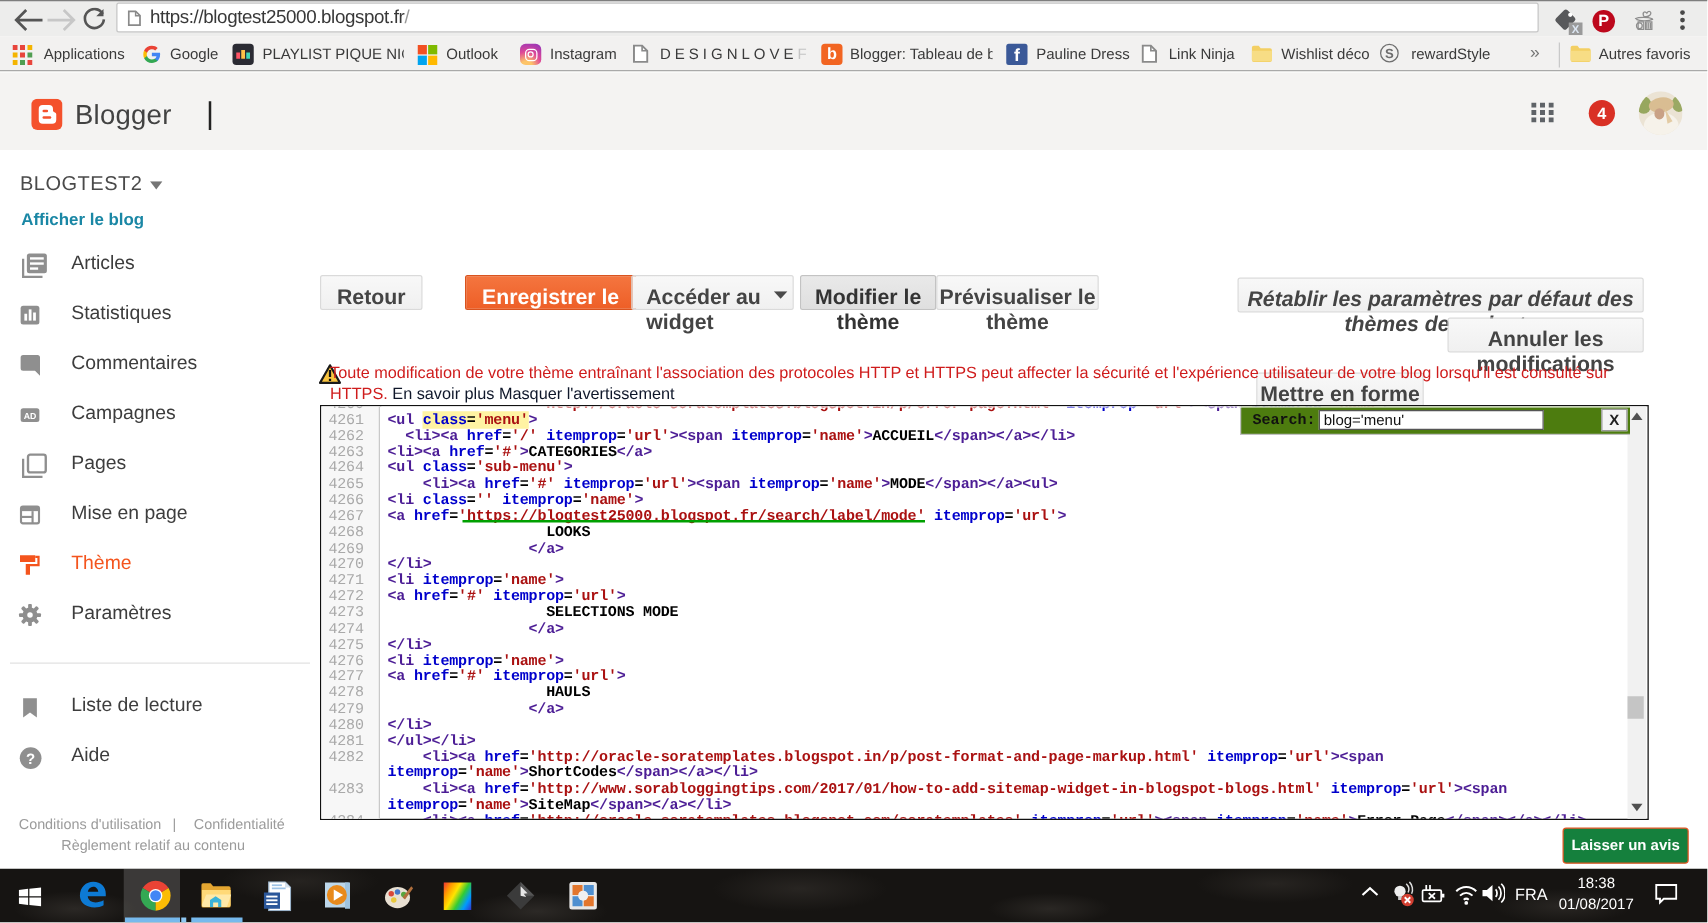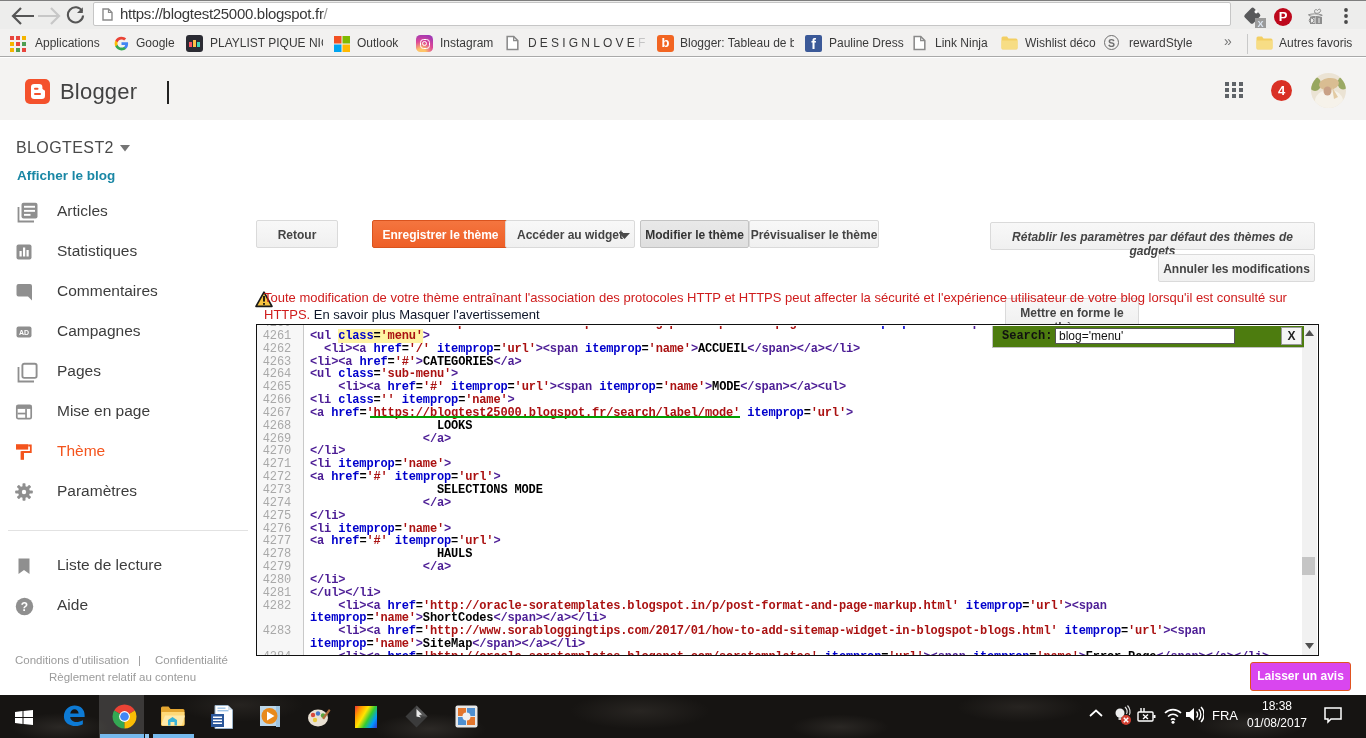--- a/index.html
+++ b/index.html
@@ -22,21 +22,21 @@
 #caret { left:167px; top:81px; width:2px; height:23px; background:#222; }
 
 #sb-title { left:16px; top:139px; font-size:16px; color:#4a4a4a; letter-spacing:0.4px; }
 #sb-view { left:17px; top:168px; font-size:13.5px; font-weight:bold; color:#1a87a5; }
 .nav { position:absolute; left:0; width:256px; height:40px; }
 .nav .lbl { position:absolute; left:57px; top:10px; font-size:15.5px; color:#3d3d3d; }
 .nav svg { position:absolute; left:14px; top:10px; }
 #divider { left:8px; top:530px; width:240px; height:1px; background:#e2e2e2; }
 .foot { position:absolute; font-size:11.5px; color:#9b9b9b; }
 
-.btn { position:absolute; height:28px; border-radius:2px; font-size:12px; font-weight:bold;
+.btn { position:absolute; height:28px; border-radius:2px; font-size:17px; font-weight:bold;
   color:#444; background:linear-gradient(#f8f8f8,#f0f0f0); border:1px solid #dadada;
   text-align:center; }
 .btn span { display:inline-block; margin-top:7px; }
 .btn.orange { background:linear-gradient(#f4753f,#ee5f27); border:1px solid #d9531e; color:#fff; }
 .btn.dark { background:linear-gradient(#e9e9e9,#dfdfdf); border:1px solid #c3c3c3; color:#333; }
 
 #warn { left:264px; top:290px; width:1040px; font-size:13px; color:#cf1c1c; line-height:16.5px; }
 #warn a { color:#0f172a; text-decoration:none; }
 
 #editor { left:256px; top:324px; width:1063px; height:332px; border:1px solid #111; background:#fff; overflow:hidden; }
@@ -53,21 +53,21 @@
 .gu { }
 
 #vsb { left:1045px; top:0px; width:15px; height:331px; background:#f1f1f1; }
 #vsb .thumb { left:0px; top:232px; width:13px; height:18px; background:#c5c5c5; }
 
 #searchbar { left:735px; top:0px; width:312px; height:23px; background:#4d7c0f; border-left:1px solid #c0c0c0; border-bottom:1px solid #c0c0c0; }
 #searchbar .lab { position:absolute; left:9px; top:4px; font-family:"Liberation Mono",monospace; font-weight:bold; font-size:12px; color:#111; }
 #searchbar .inp { position:absolute; left:62px; top:3px; width:180px; height:16px; background:#fff; border:1px solid #555; font-size:12px; padding-left:3px; color:#111; }
 #searchbar .xbtn { position:absolute; left:288px; top:2px; width:21px; height:18px; background:#f5f5f5; border:1px solid #999; text-align:center; font-size:12px; font-weight:bold; color:#222; line-height:17px; }
 
-#avis { left:1250px; top:662px; width:101px; height:29px; background:#d946ef; border:1px solid #e05420;
+#avis { left:1250px; top:662px; width:101px; height:29px; background:#15803d; border:1px solid #e05420;
   border-radius:3px; color:#fff; font-weight:bold; font-size:12px; text-align:center; line-height:27px; }
 
 #taskbar { left:0; top:695px; width:1366px; height:43px; color:#fff; background:
   radial-gradient(ellipse 70px 20px at 60px 32px, #2b2825 0%, rgba(43,40,37,0) 70%),
   radial-gradient(ellipse 90px 24px at 240px 10px, #262320 0%, rgba(38,35,32,0) 70%),
   radial-gradient(ellipse 80px 22px at 430px 34px, #2c2926 0%, rgba(44,41,38,0) 70%),
   radial-gradient(ellipse 100px 26px at 640px 16px, #282522 0%, rgba(40,37,34,0) 70%),
   radial-gradient(ellipse 70px 18px at 840px 32px, #2a2724 0%, rgba(42,39,36,0) 70%),
   radial-gradient(ellipse 90px 22px at 1020px 12px, #272421 0%, rgba(39,36,33,0) 70%),
   radial-gradient(ellipse 80px 20px at 1250px 30px, #292623 0%, rgba(41,38,35,0) 70%),

